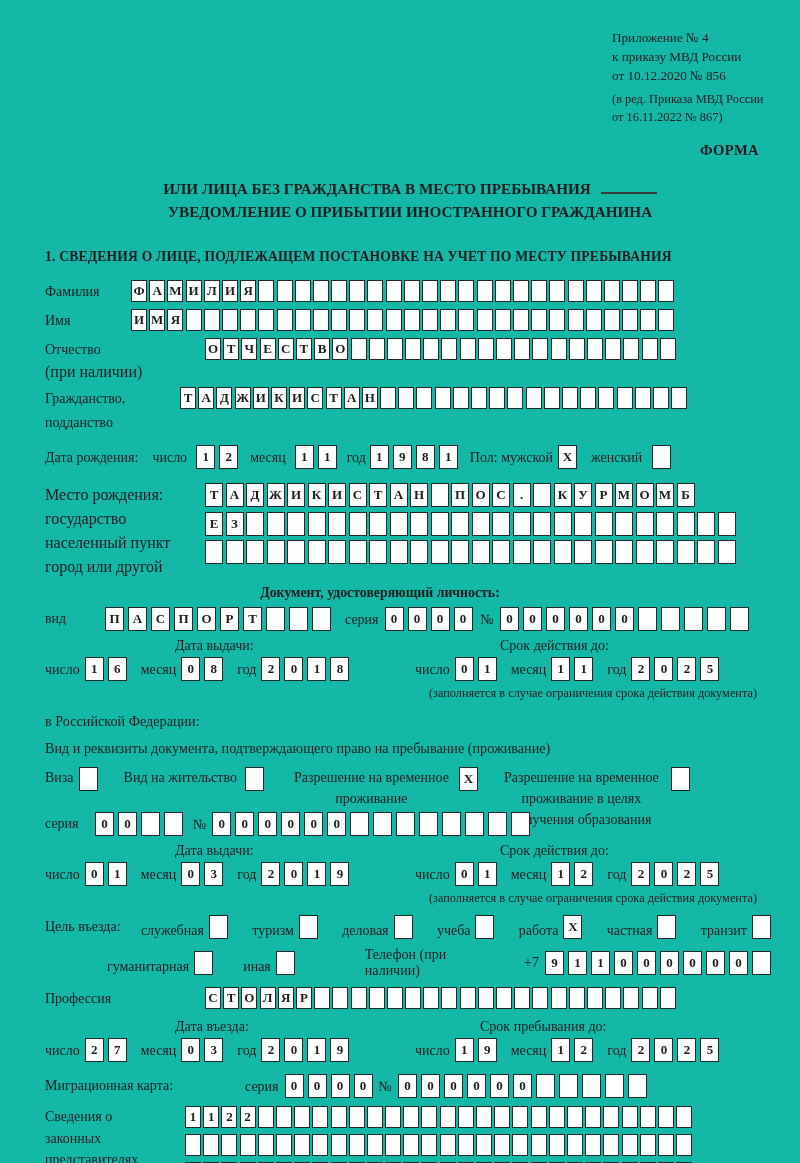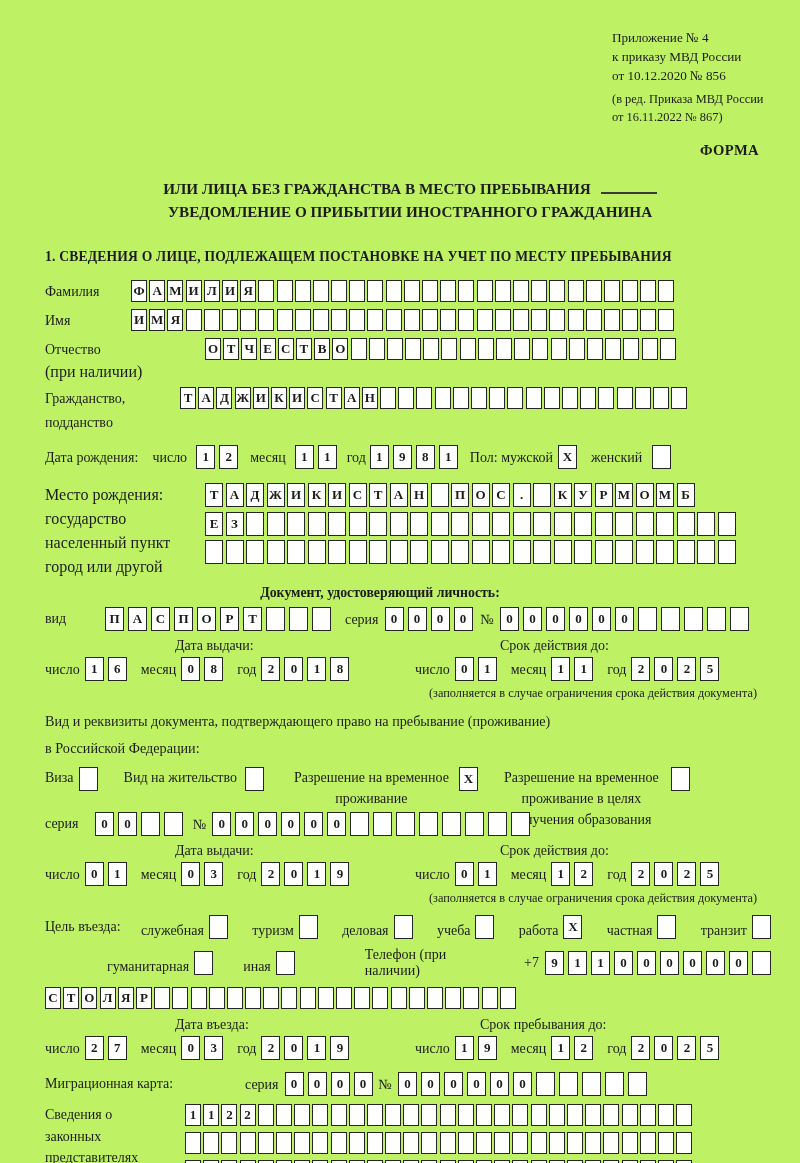--- a/index.html
+++ b/index.html
@@ -1,18 +1,18 @@
 <!DOCTYPE html>
 <html><head>
 <meta charset="utf-8">
 <style>
   *{box-sizing:border-box}
   html,body{margin:0;padding:0;background:#ffffff}
   .page{
-    width:800px;height:1163px;background:#bef264;color:#1c1c1c;
+    width:800px;height:1163px;background:#14b8a6;color:#1c1c1c;
     font-family:"Liberation Serif","DejaVu Serif",serif;
     padding:28px 25px 0 45px;position:relative;overflow:hidden;
   }
   
   .hdr{margin-left:567px;font-size:13.2px;line-height:19px}
   .hdr .rev{margin-top:5px;font-size:12.4px;line-height:18px}
   .forma{text-align:right;padding-right:16px;margin-top:16px;font-weight:bold;font-size:14.6px;letter-spacing:.4px}
   
   .title{margin-top:18px;text-align:center;font-weight:bold;font-size:15.2px;line-height:23px}
   .blank{display:inline-block;width:56px;border-bottom:2px solid #3a3a3a;margin-left:10px;height:14px}
@@ -208,22 +208,22 @@
             <span class="cell">2</span>
             <span class="cell">0</span>
             <span class="cell">2</span>
             <span class="cell">5</span>
           </span>
       </div>
     </div>
   </div>
   <div class="note">(заполняется в случае ограничения срока действия документа)</div>
 
+  <div class="ptext">в Российской Федерации:</div>
   <div class="ptext">Вид и реквизиты документа, подтверждающего право на пребывание (проживание)</div>
-  <div class="ptext">в Российской Федерации:</div>
 
   <div class="optrow wide">
     <span class="optlbl" style="margin-right:5px">Виза</span>
     <span class="cells cb"><span class="cell"></span></span>
     <span class="optlbl" style="margin-left:22px;margin-right:8px">Вид на жительство</span>
     <span class="cells cb"><span class="cell"></span></span>
     <span class="optlbl" style="margin-left:26px;margin-right:10px">
       <span>Разрешение на временное</span><br>
       <span>проживание</span>
     </span>
@@ -330,20 +330,21 @@
     <span class="pitem" style="margin-left:26px">
         <span class="t">иная</span>
         <span class="cells cb"><span class="cell"></span></span>
       </span>
     <span class="t" style="margin-left:66px">Телефон (при наличии)</span>
     <span class="t" style="margin-left:48px;margin-right:6px">+7</span>
     <span class="cells"><span class="cell">9</span><span class="cell">1</span><span class="cell">1</span><span class="cell">0</span><span class="cell">0</span><span class="cell">0</span><span class="cell">0</span><span class="cell">0</span><span class="cell">0</span><span class="cell"></span></span>
   </div>
 
   <div class="frow">
+    <div class="lbl w160">Профессия</div>
     <div class="cells"><span class="cell">С</span><span class="cell">Т</span><span class="cell">О</span><span class="cell">Л</span><span class="cell">Я</span><span class="cell">Р</span><span class="cell"></span><span class="cell"></span><span class="cell"></span><span class="cell"></span><span class="cell"></span><span class="cell"></span><span class="cell"></span><span class="cell"></span><span class="cell"></span><span class="cell"></span><span class="cell"></span><span class="cell"></span><span class="cell"></span><span class="cell"></span><span class="cell"></span><span class="cell"></span><span class="cell"></span><span class="cell"></span><span class="cell"></span><span class="cell"></span></div>
   </div>
 
   <div class="dates wide" style="margin-top:8px">
     <div class="dleft">
       <div class="dhead" style="margin-left:130px">Дата въезда:</div>
       <div class="dcells">
         <span class="t">число</span>
         <span class="g cells">
             <span class="cell">2</span>

